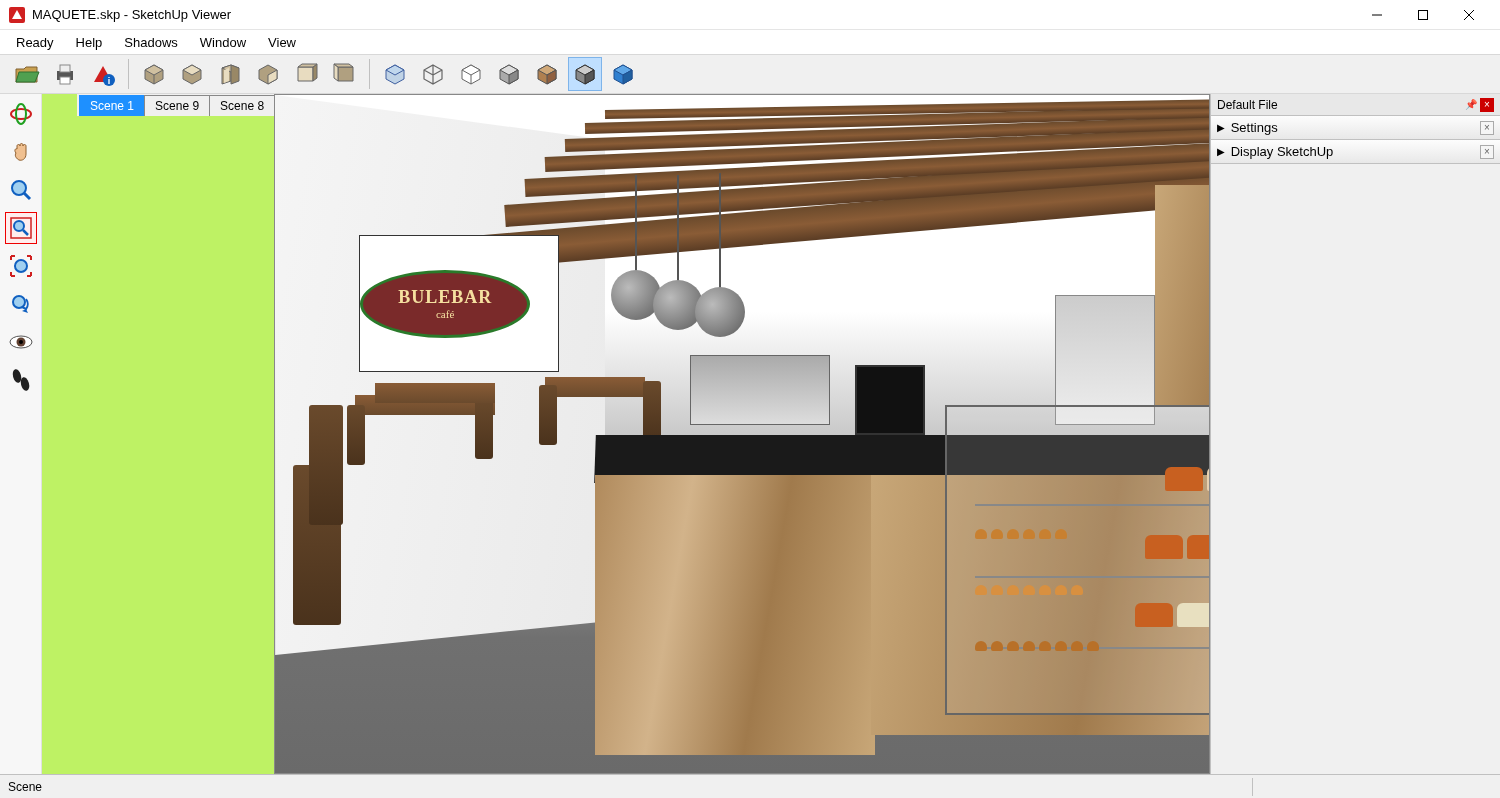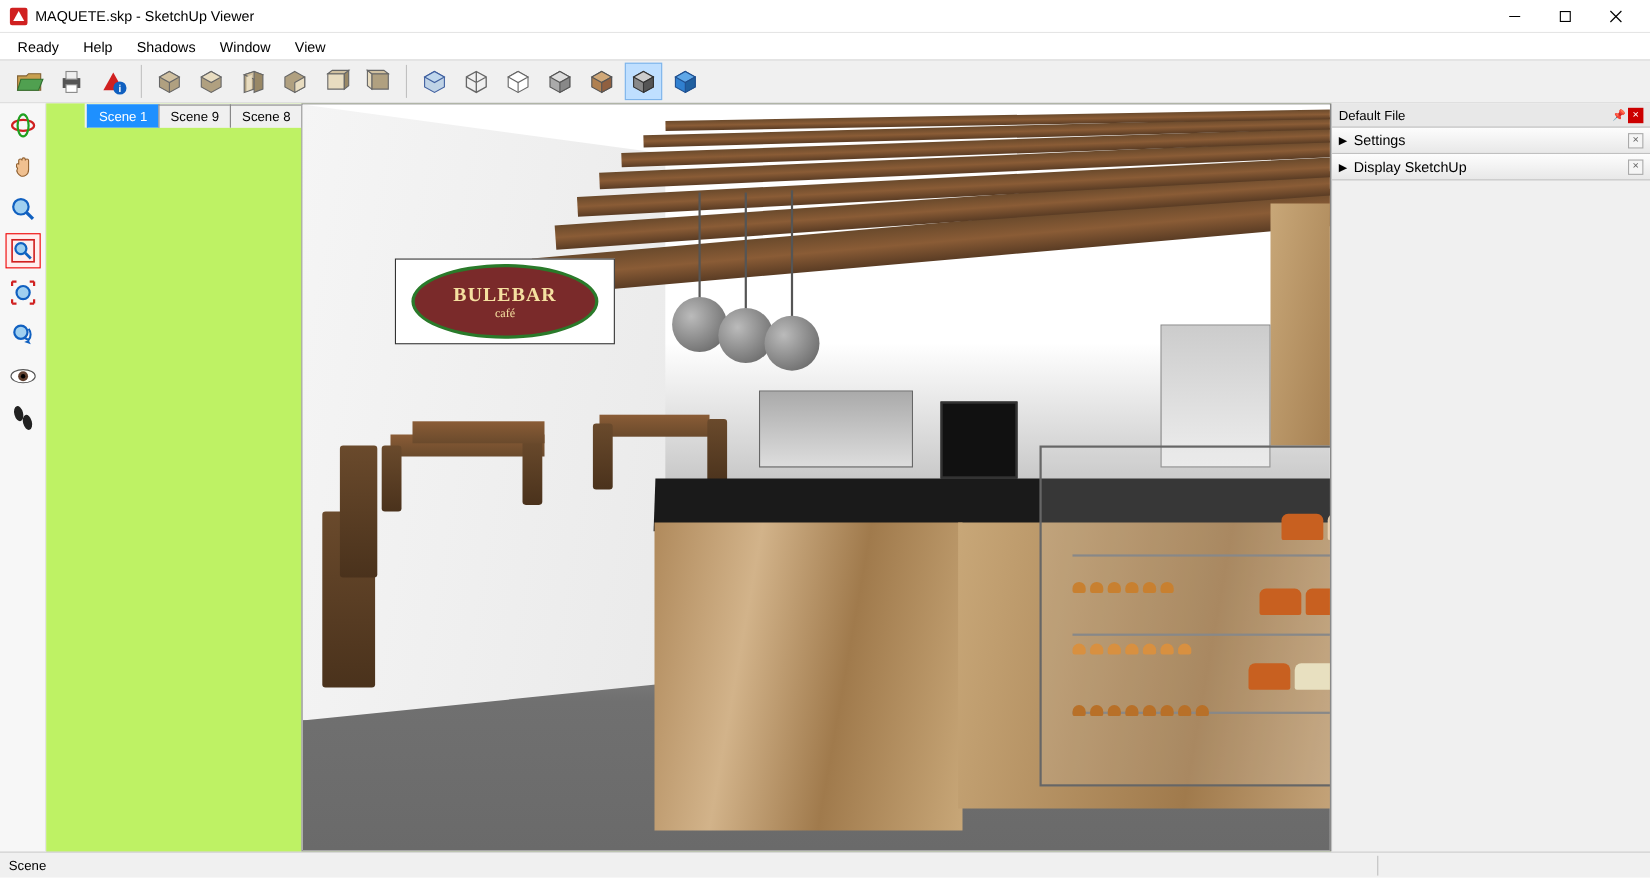--- a/index.html
+++ b/index.html
@@ -51,21 +51,21 @@
 .beam { position: absolute; background: linear-gradient(#6a4a2c,#8a5c36,#5a3c24); height: 20px; transform-origin: left center; }
 .counter { position: absolute; left: 320px; top: 340px; width: 860px; height: 330px; }
 .counter-top { position: absolute; top: 0; left: 0; width: 100%; height: 48px; background: #1a1a1a; transform: skewX(-2deg); }
 .counter-front { position: absolute; top: 40px; left: 0; width: 280px; height: 280px; background: linear-gradient(100deg,#b08a5c,#d2b38a 30%,#a07a4c 60%,#c8a778); }
 .counter-side { position: absolute; top: 40px; left: 276px; width: 580px; height: 260px; background: linear-gradient(100deg,#c8a778,#a07a4c 40%,#d2b38a 70%,#b08a5c); }
 .display-case { position: absolute; left: 670px; top: 310px; width: 500px; height: 310px; }
 .case-glass { position: absolute; inset: 0; border: 2px solid #666; background: rgba(220,220,220,0.15); }
 .case-shelf { position: absolute; left: 6%; width: 88%; height: 2px; background: #888; }
 .case-items { position: absolute; display: flex; gap: 4px; flex-wrap: wrap; }
 .cake { width: 38px; height: 24px; border-radius: 6px 6px 2px 2px; }
-.logo-board { position: absolute; left: 84px; top: 140px; width: 200px; height: 78px; background: #fff; border: 1px solid #333; display: flex; align-items: center; justify-content: center; }
+.logo-board { position: absolute; left: 84px; top: 140px; width: 200px; height: 137px; background: #fff; border: 1px solid #333; display: flex; align-items: center; }
 .logo-oval { width: 170px; height: 68px; border-radius: 50%; background: #7a2a2a; border: 3px solid #2a7a2a; display: flex; flex-direction: column; align-items: center; justify-content: center; color: #f5e0a0; font-family: Georgia, serif; }
 .logo-oval .line1 { font-size: 18px; font-weight: bold; letter-spacing: 1px; }
 .logo-oval .line2 { font-size: 11px; color: #f5e0a0; }
 .pendant { position: absolute; width: 50px; height: 50px; border-radius: 50%; background: radial-gradient(circle at 35% 35%, #bbb, #777 70%, #555); }
 .pendant-cord { position: absolute; width: 2px; background: #555; }
 .espresso { position: absolute; left: 415px; top: 260px; width: 140px; height: 70px; background: linear-gradient(#aaa,#ddd); border: 1px solid #666; }
 .monitor { position: absolute; left: 580px; top: 270px; width: 70px; height: 70px; background: #111; border: 2px solid #333; }
 .table { position: absolute; width: 110px; height: 20px; background: linear-gradient(#8a5c36,#6a4a2c); }
 .chair { position: absolute; width: 18px; height: 60px; background: linear-gradient(#6a4a2c,#4a321c); border-radius: 3px; }
 .wood-cabinet { position: absolute; left: 880px; top: 90px; width: 180px; height: 220px; background: linear-gradient(100deg,#c8a778,#a07a4c 50%,#d2b38a); }

